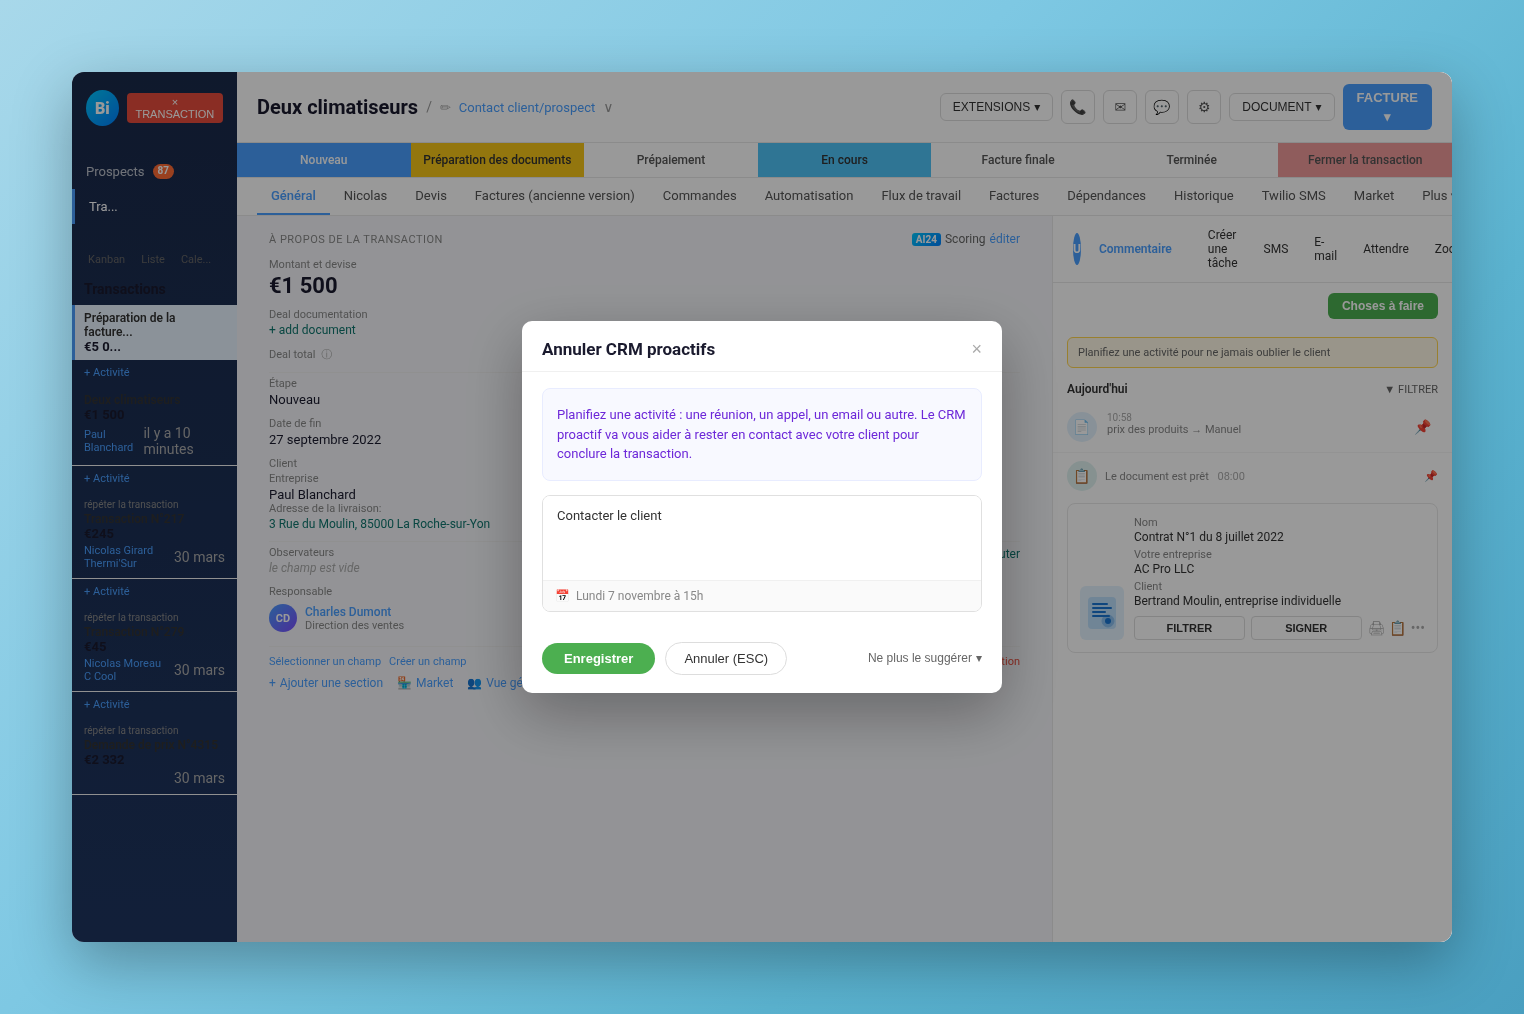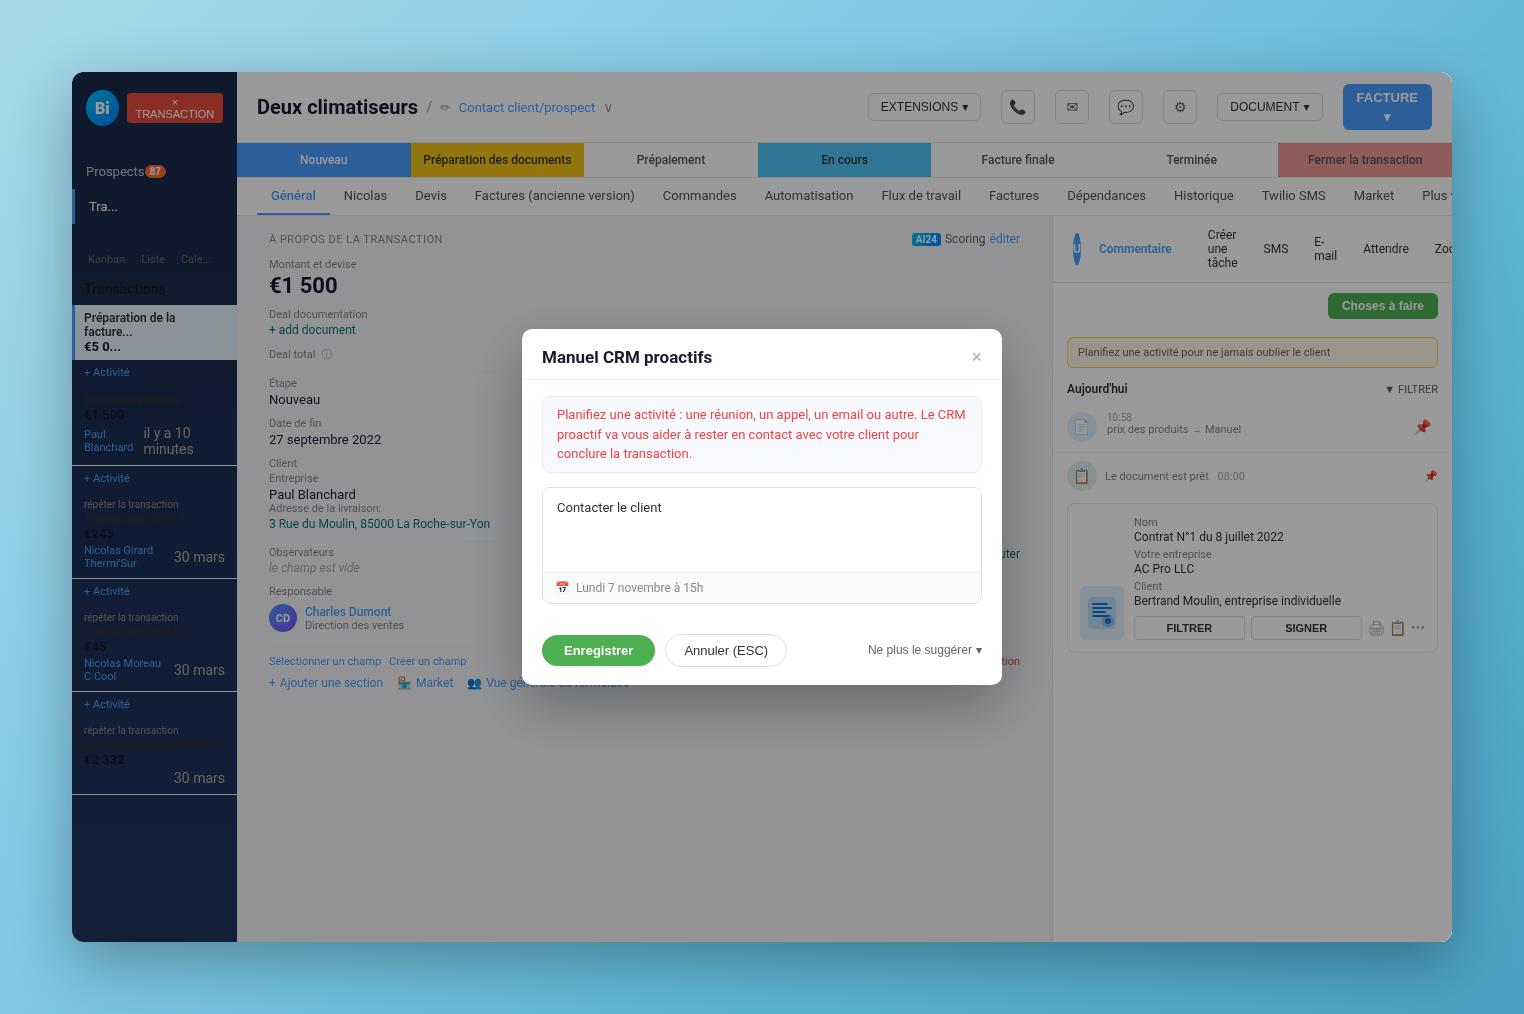--- a/index.html
+++ b/index.html
@@ -56,21 +56,21 @@
       display: flex; align-items: center; gap: 3px;
     }
     .sidebar-nav {
       padding: 10px 0;
     }
     .sidebar-nav-item {
       padding: 10px 14px;
       color: rgba(255,255,255,0.7);
       font-size: 13px;
       cursor: pointer;
-      display: flex; align-items: center; 
+      display: flex; gap: 8px;
       position: relative;
     }
     .sidebar-nav-item.active {
       color: white;
       border-left: 3px solid #4a9fff;
     }
     .badge {
       background: #ff6b35;
       color: white;
       border-radius: 10px;
@@ -117,21 +117,21 @@
     }
     .breadcrumb-sep { color: #999; font-size: 14px; }
     .breadcrumb-link {
       color: #4a9fff;
       font-size: 13px;
       cursor: pointer;
     }
     .header-actions {
       display: flex;
       align-items: center;
-      gap: 20px;
+      gap: 8px;
     }
     .btn-extensions {
       background: white;
       border: 1px solid #ddd;
       border-radius: 6px;
       padding: 6px 12px;
       font-size: 12px;
       cursor: pointer;
       display: flex; align-items: center; gap: 4px;
       color: #333;
@@ -549,23 +549,23 @@
       background: none;
       line-height: 1;
     }
     .modal-body {
       padding: 16px 20px;
     }
     .modal-description {
       background: #f8f9ff;
       border: 1px solid #e8ecff;
       border-radius: 8px;
-      padding: 8px 14px;
+      padding: 16px 14px;
       font-size: 13px;
-      color: #ef4444;
+      color: #6d28d9;
       line-height: 1.5;
       margin-bottom: 14px;
     }
     .modal-input-area {
       border: 1px solid #e0e0e0;
       border-radius: 8px;
       overflow: hidden;
     }
     .modal-textarea {
       width: 100%;
@@ -977,21 +977,21 @@
             </div>
           </div>
         </div>
       </div>
     </div>
   </div>
 
   <div class="overlay">
     <div class="modal">
       <div class="modal-header">
-        <span class="modal-title">Manuel CRM proactifs</span>
+        <span class="modal-title">Annuler CRM proactifs</span>
         <button class="modal-close">×</button>
       </div>
       <div class="modal-body">
         <div class="modal-description">Planifiez une activité : une réunion, un appel, un email ou autre. Le CRM proactif va vous aider à rester en contact avec votre client pour conclure la transaction.</div>
         <div class="modal-input-area">
           <textarea class="modal-textarea" style="">Contacter le client</textarea>
           <div class="modal-textarea-footer">
             <span>📅</span>
             <span>Lundi 7 novembre à 15h</span>
           </div>

